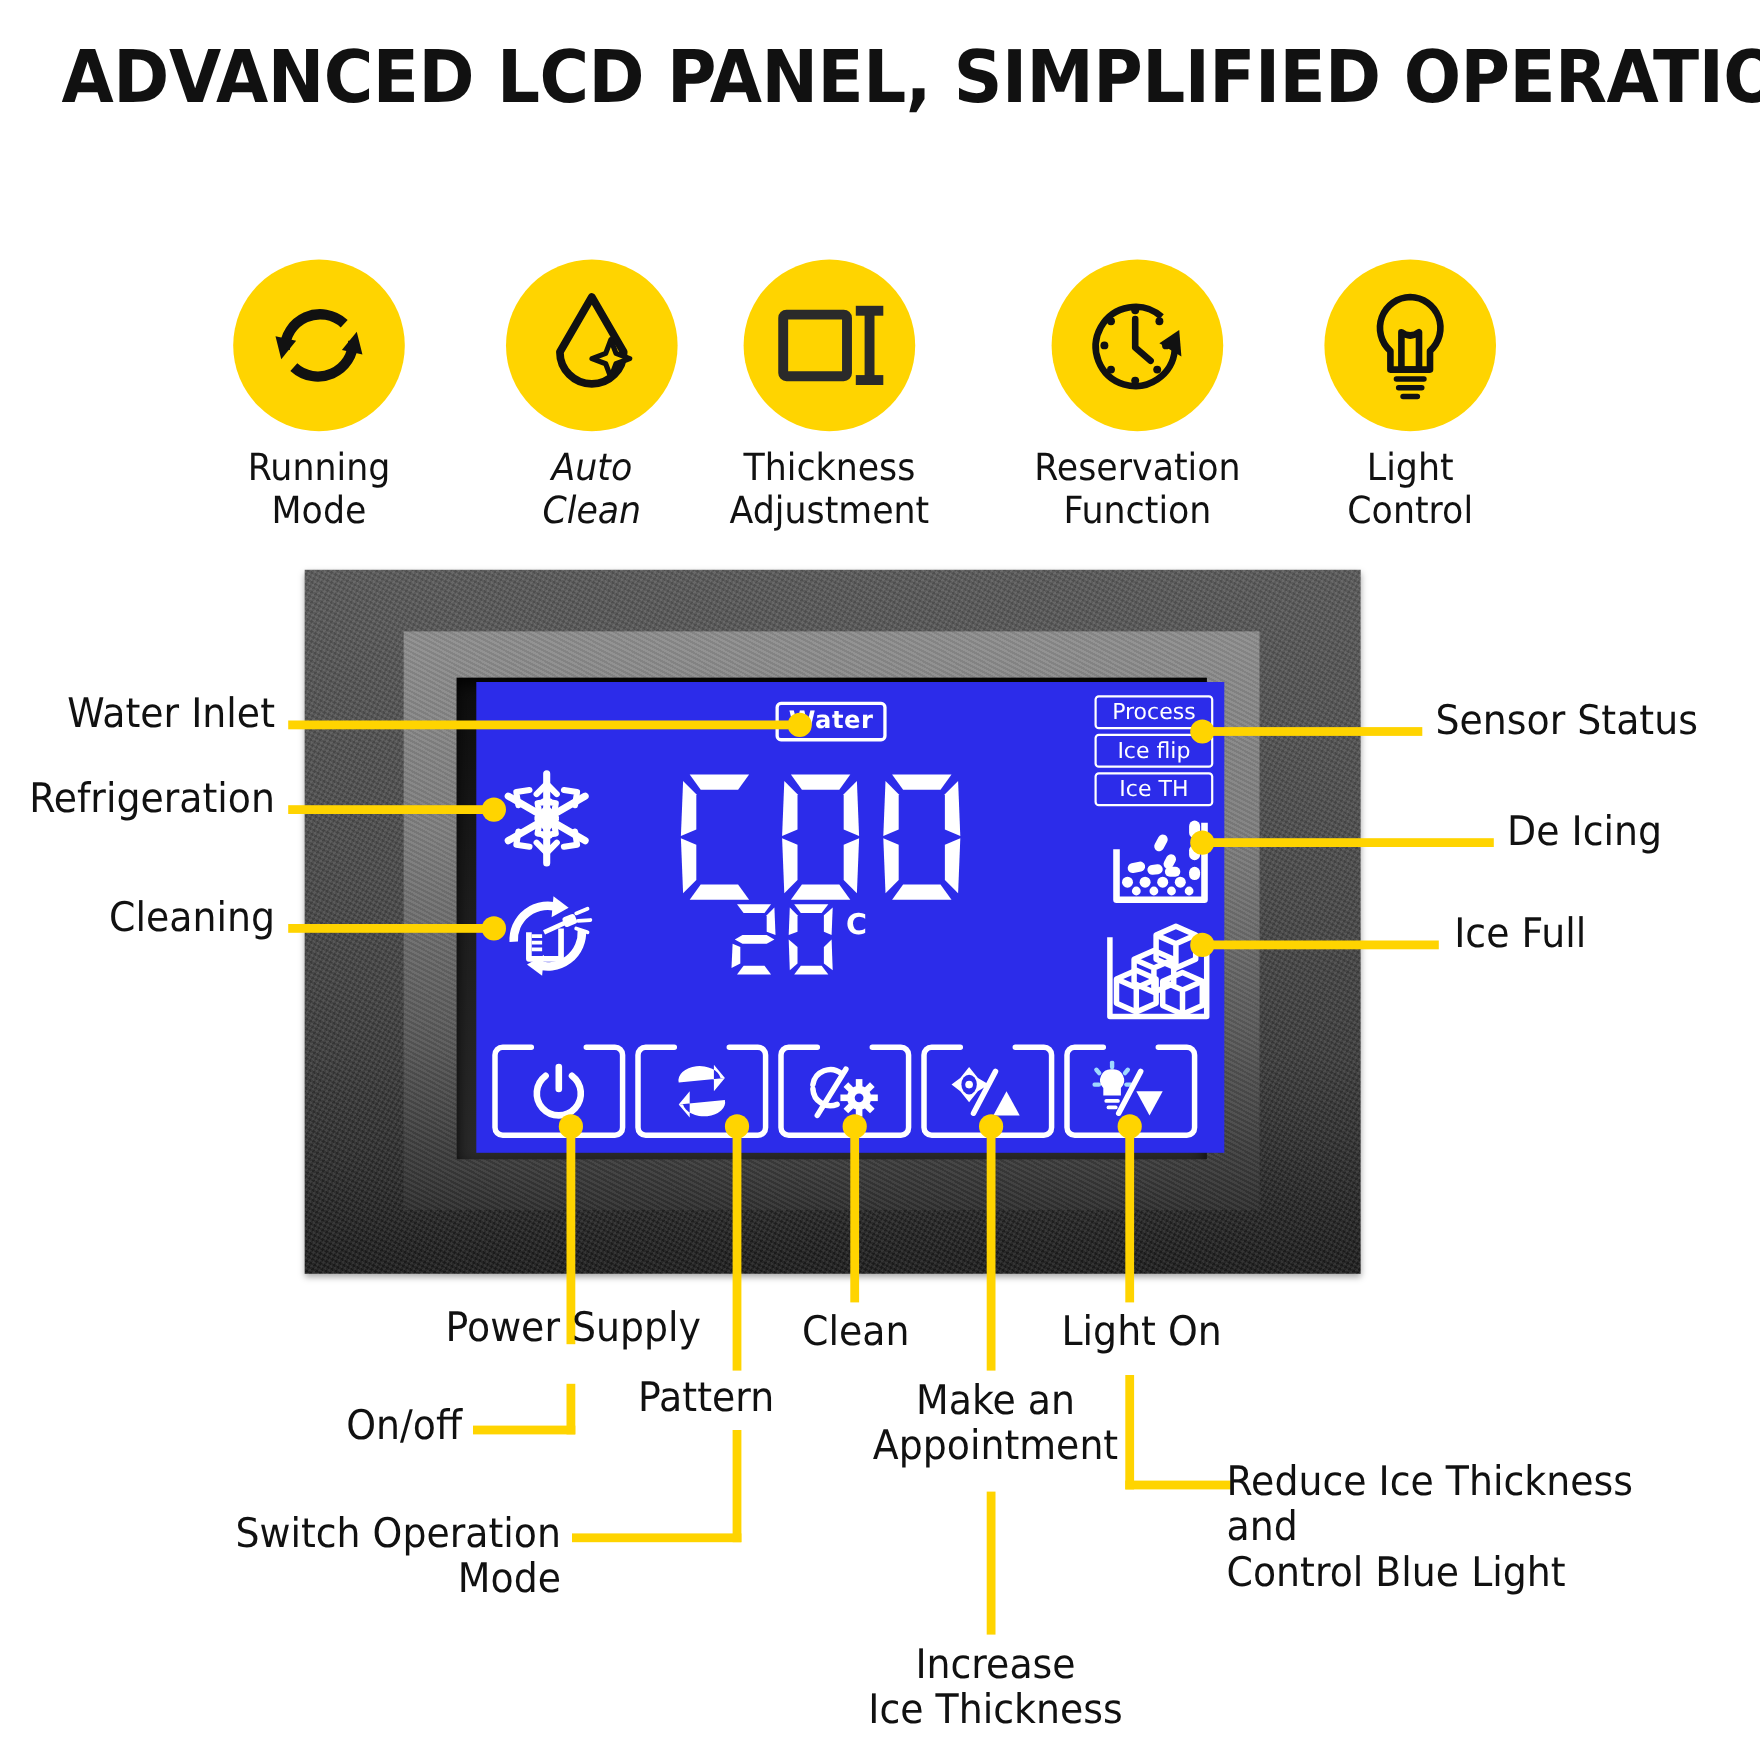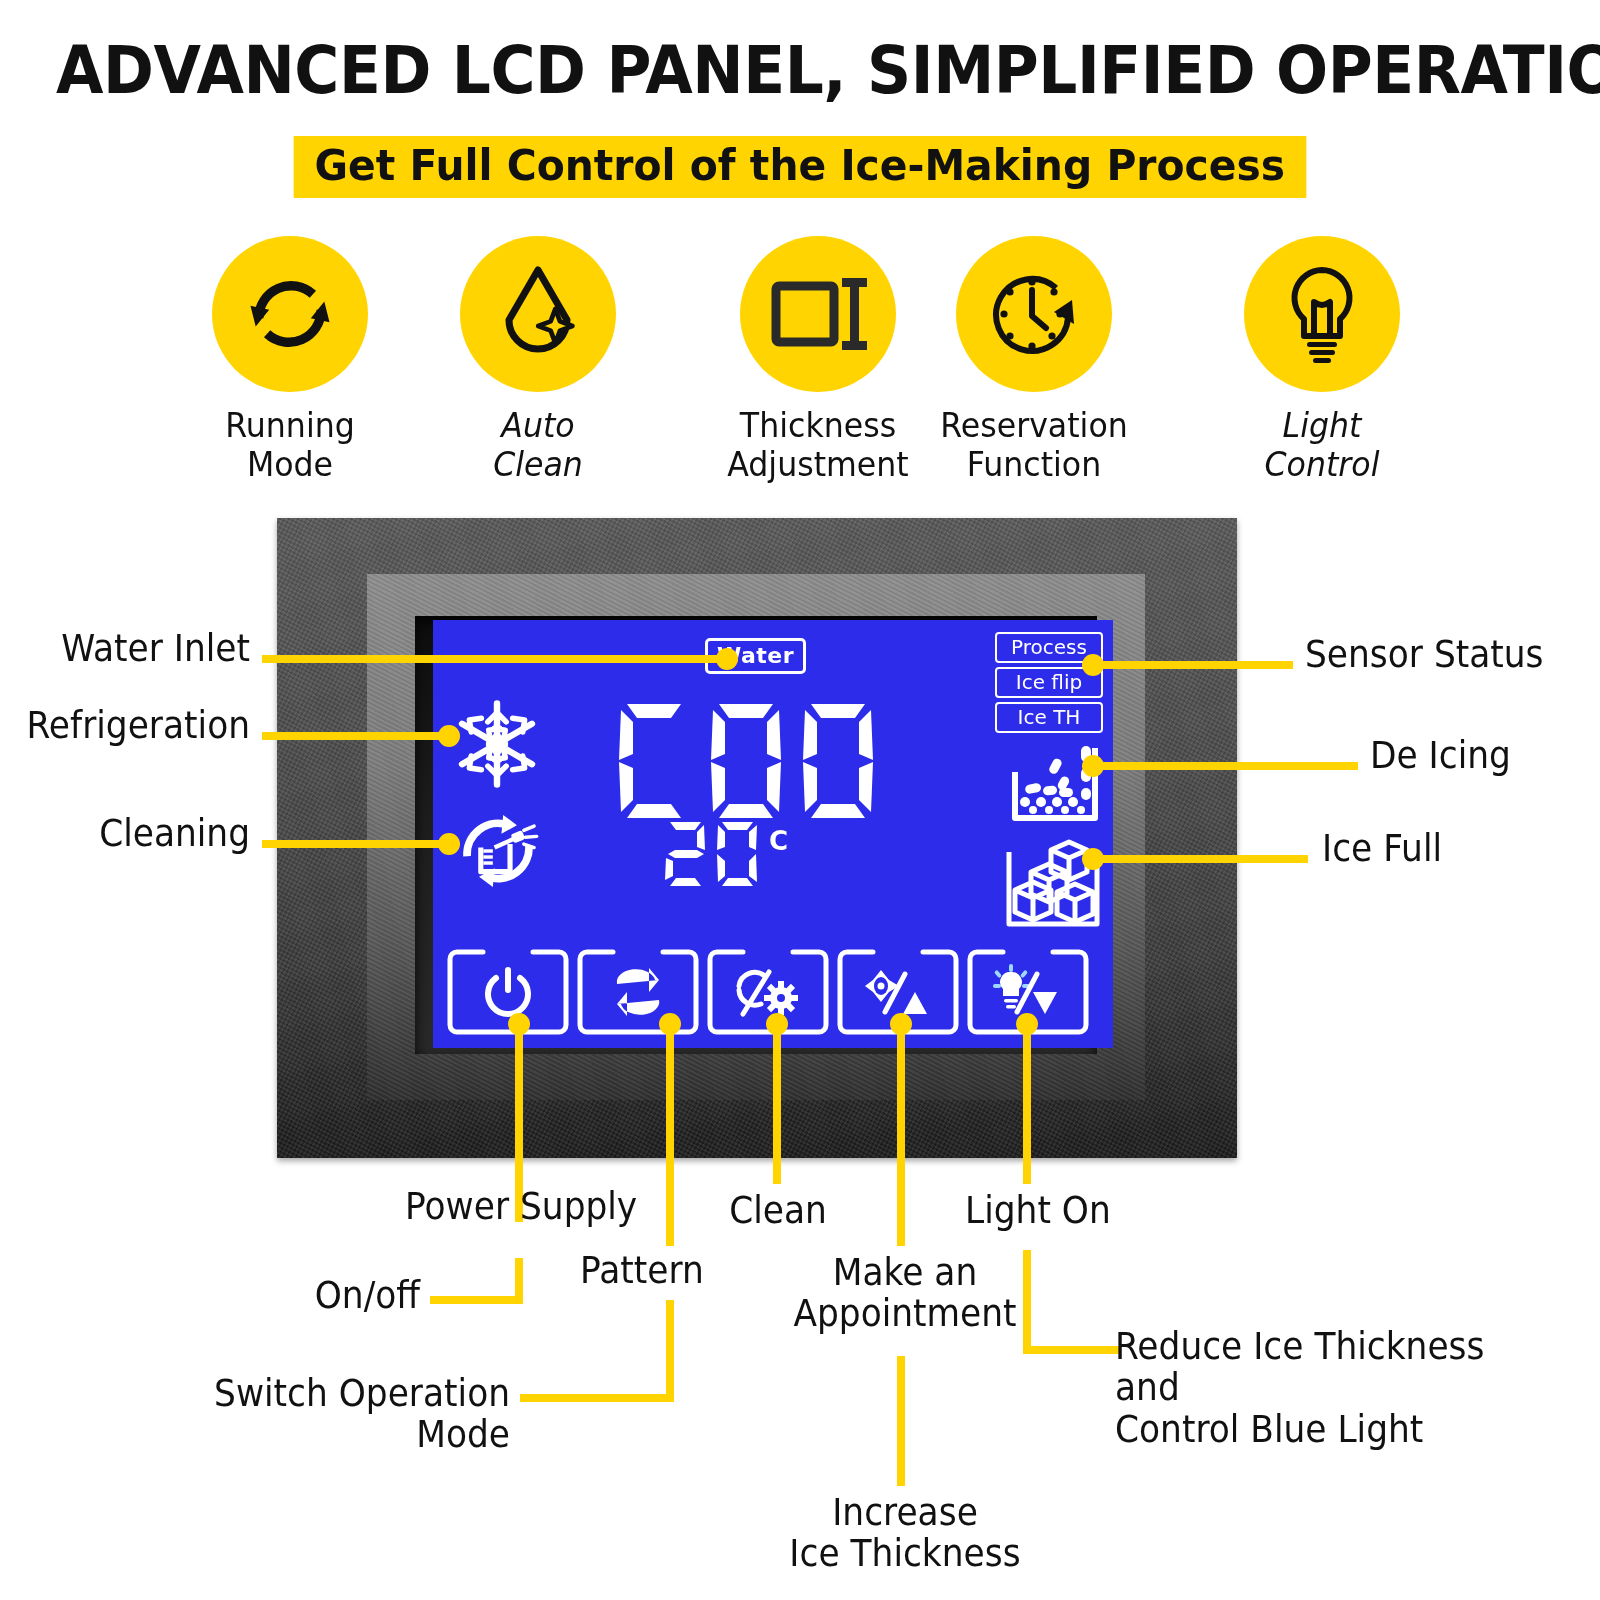--- a/index.html
+++ b/index.html
@@ -150,23 +150,20 @@
   .ctext.right-al { text-align:right; transform-origin:100% 50%; }
   .ctext.left-al  { text-align:left;  transform-origin:0% 50%; }
   .ctext.center-al{ text-align:center;}
 </style>
 </head>
 <body>
 
 <div class="stage">
 
   <div class="headline">ADVANCED LCD PANEL, SIMPLIFIED OPERATION</div>
-  <div class="subline-wrap">
-    <span class="subline">Get Full Control of the Ice-Making Process</span>
-  </div>
 
   <div class="features">
 
     <div class="feature" style="left:180px;">
       <div class="fcircle">
         <svg width="104" height="104" viewBox="0 0 100 100">
           <g fill="none" stroke="#111" stroke-width="9" stroke-linecap="butt">
             <path d="M20,54 A31,31 0 0 1 72,31"></path>
             <path d="M80,46 A31,31 0 0 1 28,69"></path>
           </g>
@@ -182,21 +179,21 @@
       <div class="fcircle">
         <svg width="100" height="104" viewBox="0 0 100 104">
           <path d="M50,8 L79,58 A29,29 0 1 1 21,58 Z" fill="none" stroke="#111" stroke-width="7" stroke-linejoin="round"></path>
           <path d="M76,56 L82,72 L98,78 L82,84 L76,100 L70,84 L54,78 L70,72 Z" fill="#FFD400" stroke="#111" stroke-width="6" stroke-linejoin="round" transform="translate(-6,-14) scale(0.78) translate(18,22)"></path>
         </svg>
       </div>
       <div class="flabel">Auto
 Clean</div>
     </div>
 
-    <div class="feature" style="left:708px;">
+    <div class="feature" style="left:644px;">
       <div class="fcircle">
         <svg width="104" height="100" viewBox="0 0 104 100">
           <rect x="10" y="22" width="58" height="56" rx="3" fill="none" stroke="#2a2a2a" stroke-width="9"></rect>
           <rect x="84" y="16" width="9" height="68" fill="#2a2a2a"></rect>
           <rect x="76" y="14" width="25" height="9" fill="#2a2a2a"></rect>
           <rect x="76" y="77" width="25" height="9" fill="#2a2a2a"></rect>
         </svg>
       </div>
       <div class="flabel">Thickness
 Adjustment</div>
@@ -217,21 +214,21 @@
             <circle cx="22" cy="52" r="3.6"></circle>
               <circle cx="28" cy="30" r="3.6"></circle>
           </g>
           <path d="M50,28 L50,54 L64,66" fill="none" stroke="#111" stroke-width="6" stroke-linecap="round" stroke-linejoin="round"></path>
         </svg>
       </div>
       <div class="flabel">Reservation
 Function</div>
     </div>
 
-    <div class="feature" style="left:1212px;font-style:italic;">
+    <div class="feature" style="left:1172px;">
       <div class="fcircle">
         <svg width="96" height="104" viewBox="0 0 96 104">
           <path d="M48,8 A28,28 0 0 1 66,57 L66,74 L30,74 L30,57 A28,28 0 0 1 48,8 Z" fill="none" stroke="#111" stroke-width="6" stroke-linejoin="round"></path>
           <path d="M40,40 Q48,46 56,40 L56,74 L40,74 Z" fill="none" stroke="#111" stroke-width="6" stroke-linejoin="round"></path>
           <rect x="33" y="80" width="30" height="5" rx="2.5" fill="#111"></rect>
           <rect x="35" y="88" width="26" height="5" rx="2.5" fill="#111"></rect>
           <rect x="39" y="96" width="18" height="5" rx="2.5" fill="#111"></rect>
         </svg>
       </div>
       <div class="flabel">Light

